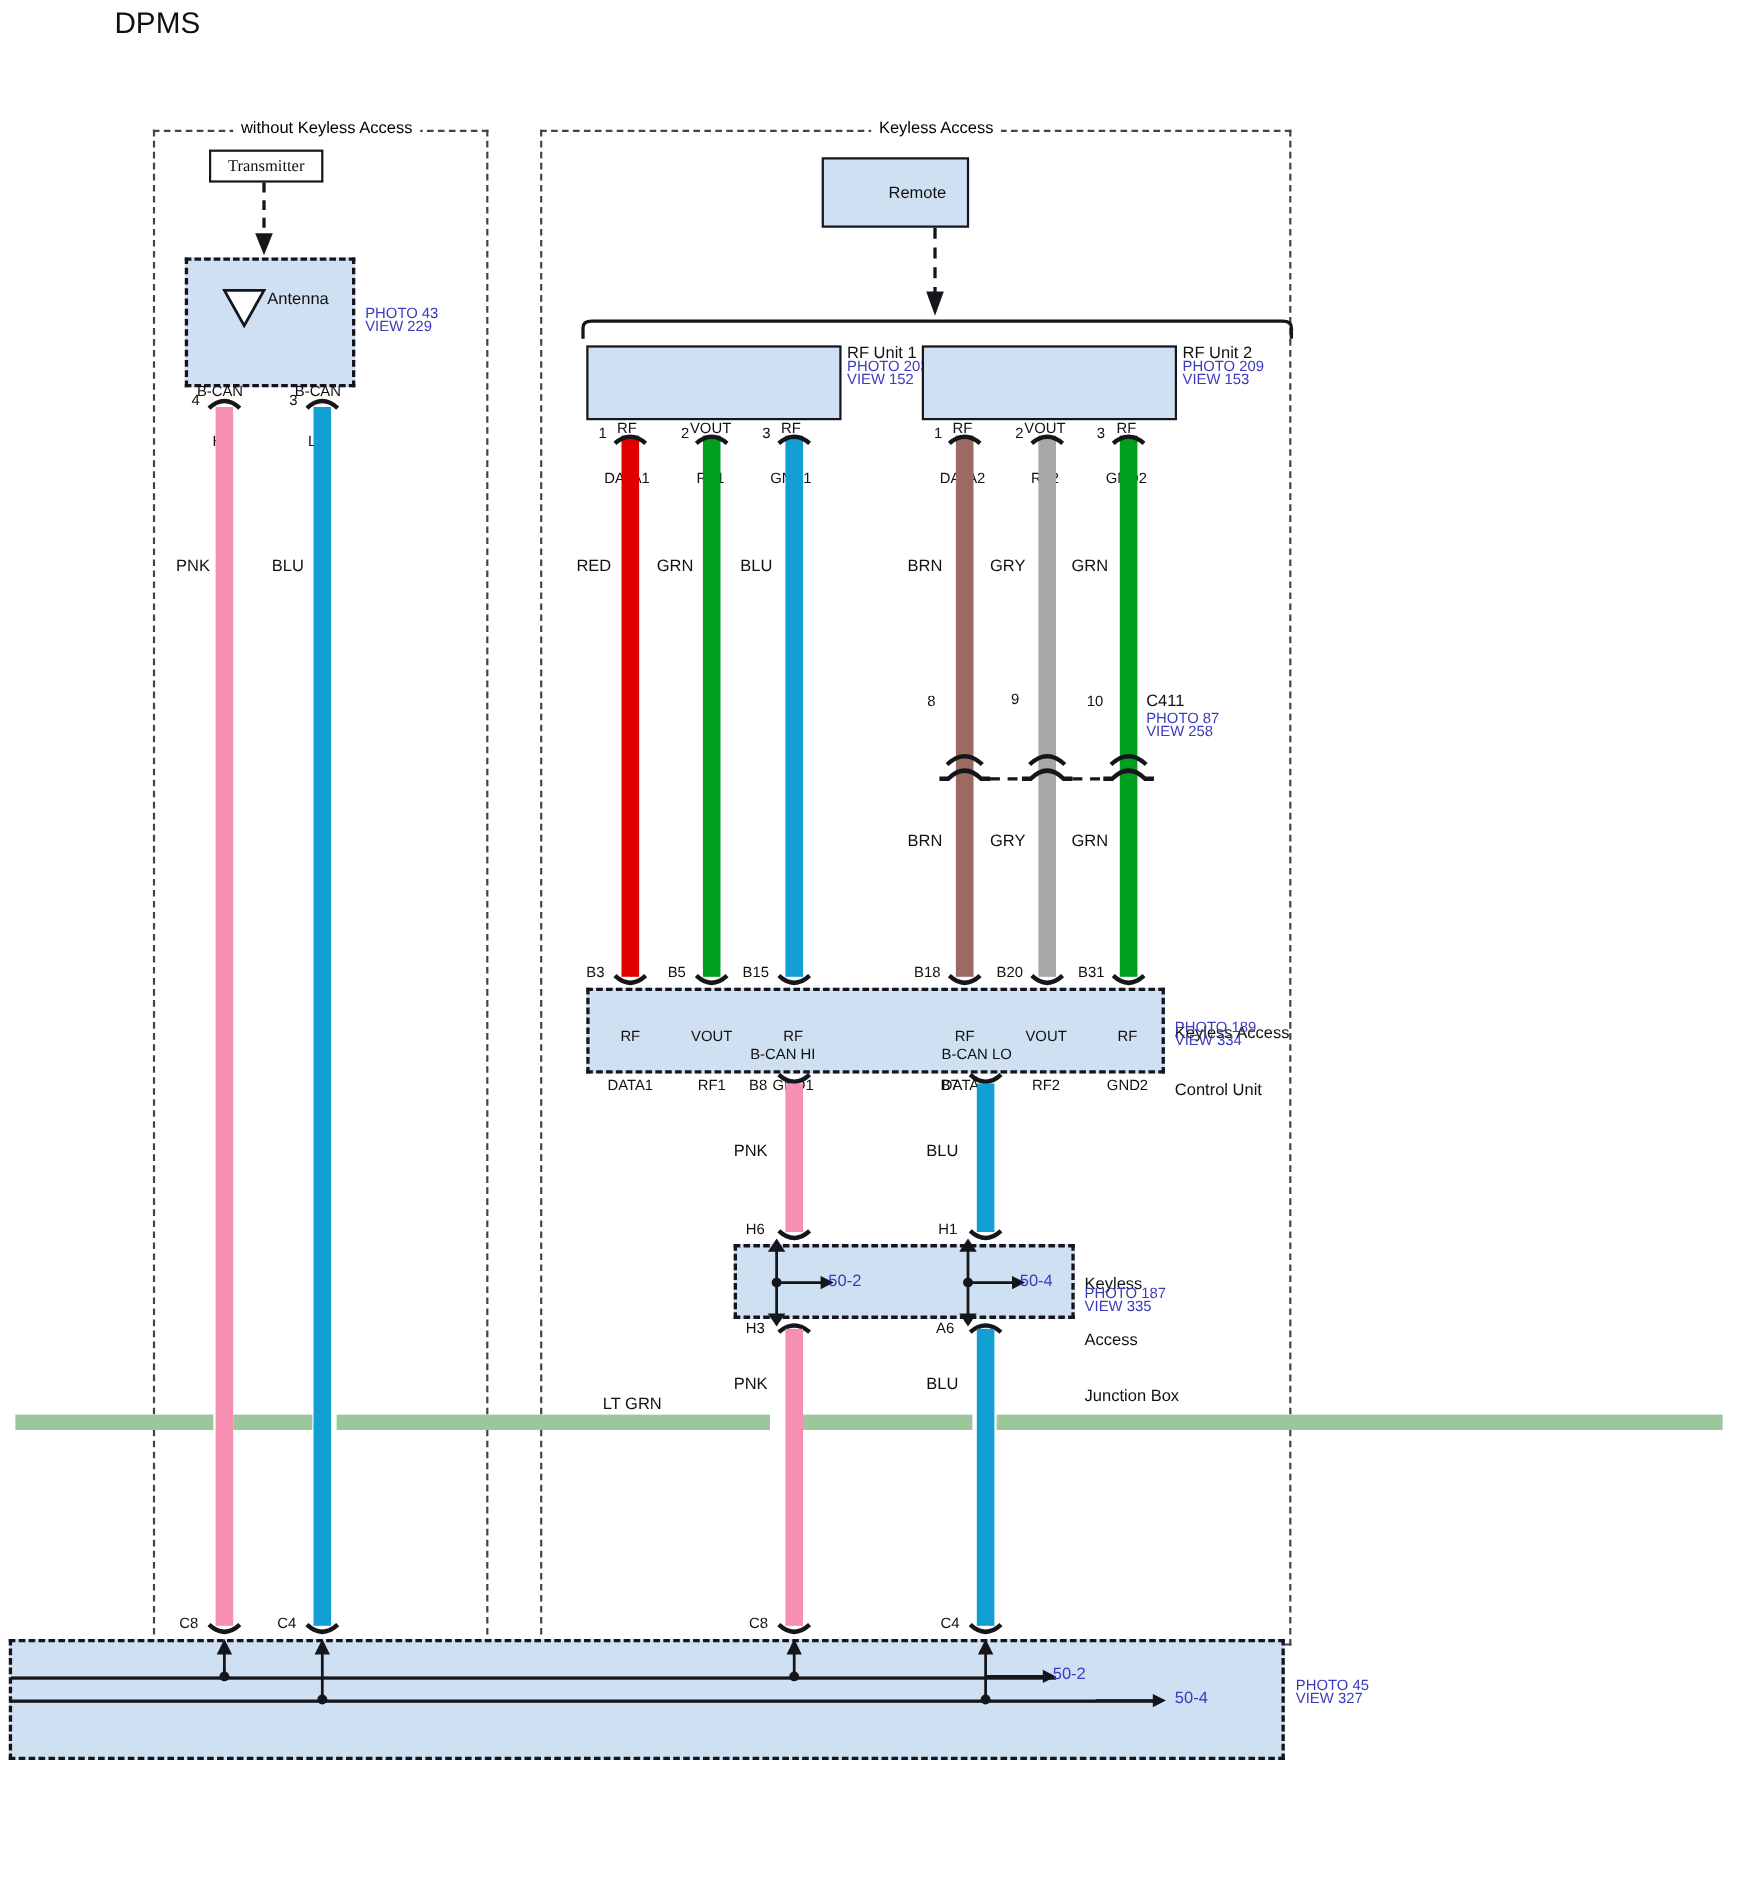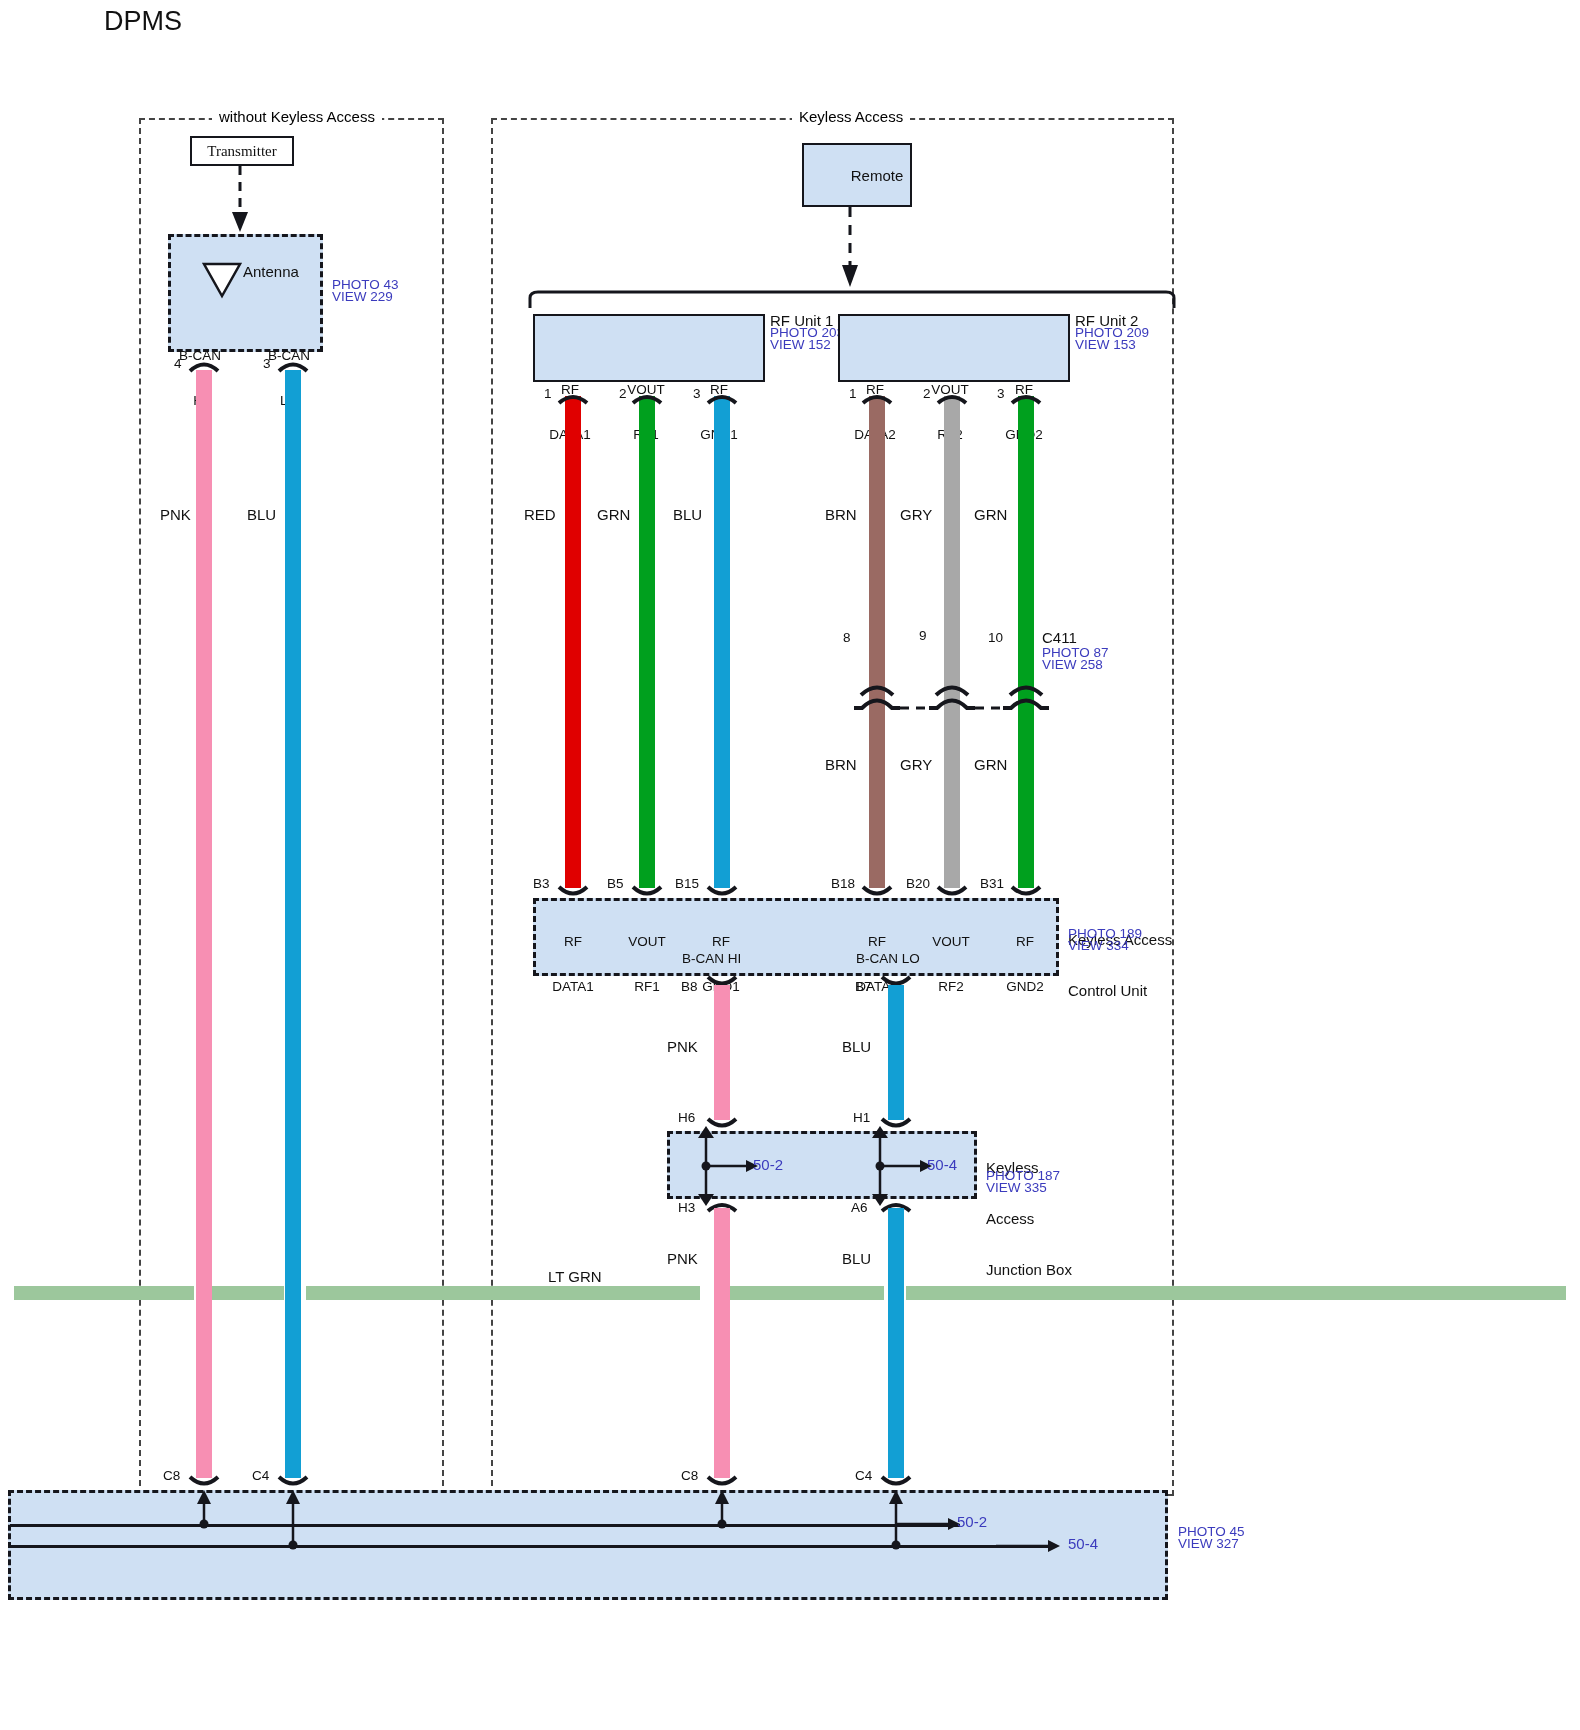--- a/index.html
+++ b/index.html
@@ -68,21 +68,21 @@
 
   <div class="abs wire" style="left:285px;top:370px;width:16px;height:1108px;background:#129fd4;"></div>
   <svg class="abs" style="left:277px;top:358px;" width="32" height="14">
       <path d="M2 13 Q16 0 30 13" fill="none" stroke="#15161c" stroke-width="4"></path>
     </svg>
   <div class="abs txt" style="left:247px;top:506px;">BLU</div>
 
   <div class="abs region" style="left:491px;top:118px;width:683px;height:1378px;"></div>
   <div class="abs region-lbl ctr" style="left:792px;top:108px;">Keyless Access</div>
 
-  <div class="abs box-solid ctr" style="left:802px;top:143px;width:110px;height:64px;padding-left:40px;">
+  <div class="abs box-solid ctr" style="left:747px;top:143px;width:134px;height:64px;padding-left:40px;">
     <div class="txt" style="margin-top:22px;">Remote</div>
   </div>
   <svg class="abs" style="left:842px;top:207px;" width="30" height="84">
     <line x1="8" y1="0" x2="8" y2="60" stroke="#15161c" stroke-width="3" stroke-dasharray="10,8"></line>
     <polygon points="0,58 16,58 8,80" fill="#15161c"></polygon>
   </svg>
 
   <svg class="abs" style="left:528px;top:290px;" width="648" height="20">
     <path d="M2 18 L2 8 Q2 2 10 2 L638 2 Q646 2 646 8 L646 18" fill="none" stroke="#15161c" stroke-width="3"></path>
   </svg>

